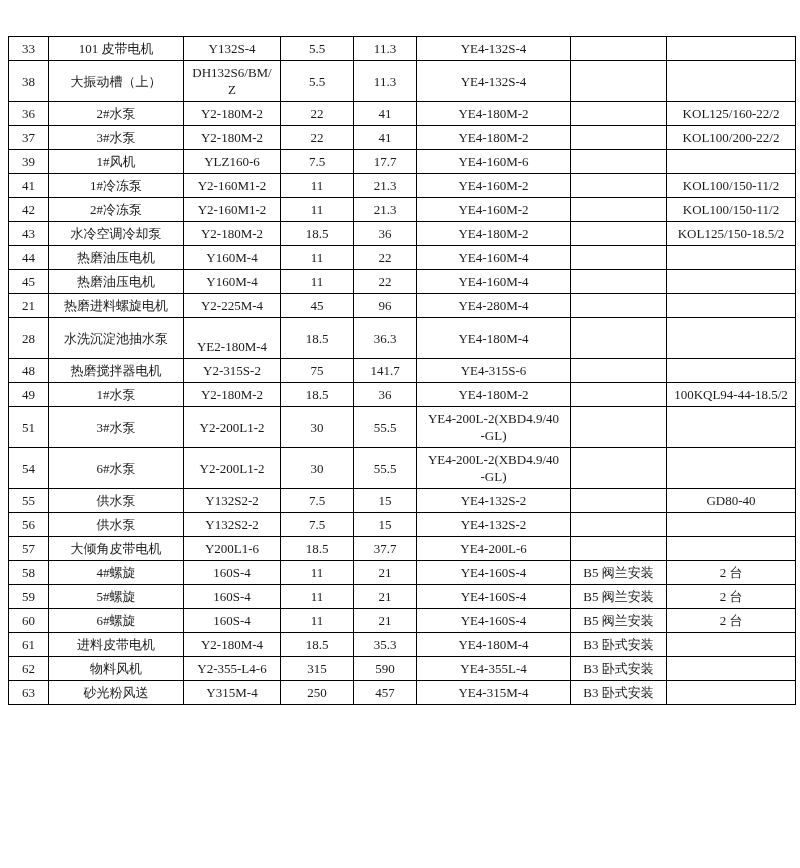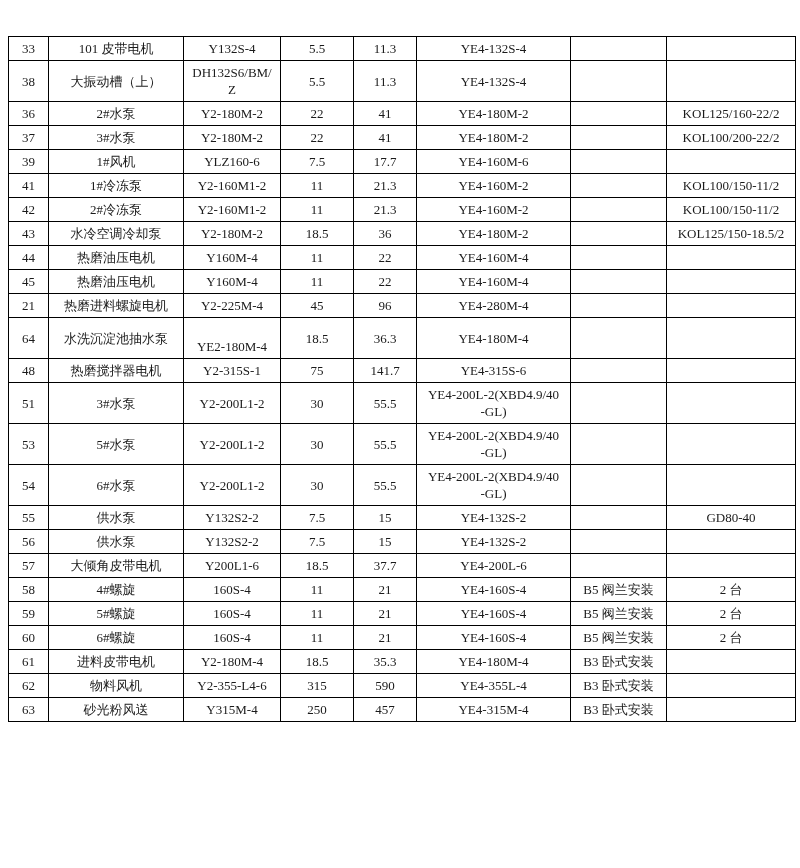--- a/index.html
+++ b/index.html
@@ -174,63 +174,62 @@
           <td class="col-no">21</td>
           <td class="col-name">热磨进料螺旋电机</td>
           <td class="col-model">Y2-225M-4</td>
           <td class="col-power">45</td>
           <td class="col-current">96</td>
           <td class="col-newmodel">YE4-280M-4</td>
           <td class="col-mounting"></td>
           <td class="col-note"></td>
         </tr>
         <tr>
-          <td class="col-no">64</td>
+          <td class="col-no">28</td>
           <td class="col-name">水洗沉淀池抽水泵</td>
           <td class="col-model">
 YE2-180M-4</td>
           <td class="col-power">18.5</td>
           <td class="col-current">36.3</td>
           <td class="col-newmodel">YE4-180M-4</td>
           <td class="col-mounting"></td>
           <td class="col-note"></td>
         </tr>
         <tr>
           <td class="col-no">48</td>
           <td class="col-name">热磨搅拌器电机</td>
-          <td class="col-model">Y2-315S-1</td>
+          <td class="col-model">Y2-315S-2</td>
           <td class="col-power">75</td>
           <td class="col-current">141.7</td>
           <td class="col-newmodel">YE4-315S-6</td>
           <td class="col-mounting"></td>
           <td class="col-note"></td>
+        </tr>
+        <tr>
+          <td class="col-no">49</td>
+          <td class="col-name">1#水泵</td>
+          <td class="col-model">Y2-180M-2</td>
+          <td class="col-power">18.5</td>
+          <td class="col-current">36</td>
+          <td class="col-newmodel">YE4-180M-2</td>
+          <td class="col-mounting"></td>
+          <td class="col-note">100KQL94-44-18.5/2</td>
         </tr>
         <tr>
           <td class="col-no">51</td>
           <td class="col-name">3#水泵</td>
           <td class="col-model">Y2-200L1-2</td>
           <td class="col-power">30</td>
           <td class="col-current">55.5</td>
           <td class="col-newmodel">YE4-200L-2(XBD4.9/40
 -GL)</td>
           <td class="col-mounting"></td>
           <td class="col-note"></td>
         </tr>
         <tr>
-          <td class="col-no">53</td>
-          <td class="col-name">5#水泵</td>
-          <td class="col-model">Y2-200L1-2</td>
-          <td class="col-power">30</td>
-          <td class="col-current">55.5</td>
-          <td class="col-newmodel">YE4-200L-2(XBD4.9/40
--GL)</td>
-          <td class="col-mounting"></td>
-          <td class="col-note"></td>
-        </tr>
-        <tr>
           <td class="col-no">54</td>
           <td class="col-name">6#水泵</td>
           <td class="col-model">Y2-200L1-2</td>
           <td class="col-power">30</td>
           <td class="col-current">55.5</td>
           <td class="col-newmodel">YE4-200L-2(XBD4.9/40
 -GL)</td>
           <td class="col-mounting"></td>
           <td class="col-note"></td>
         </tr>

